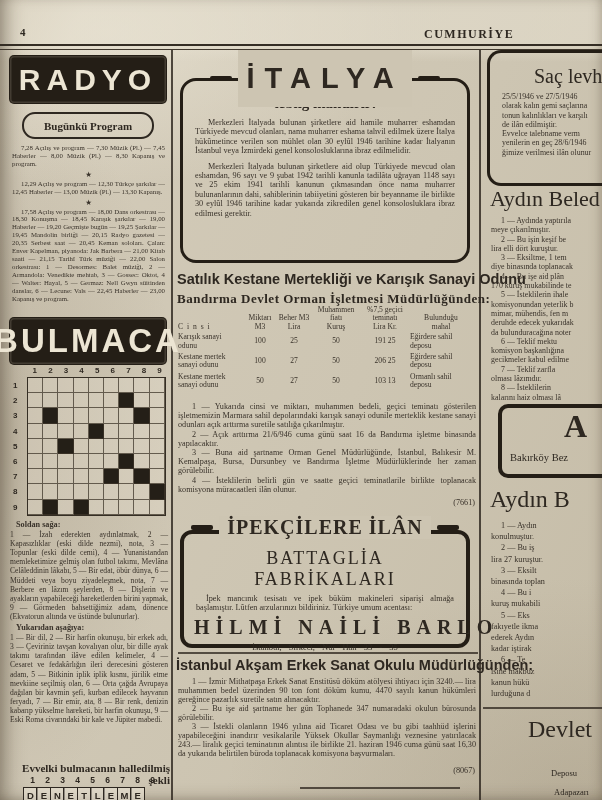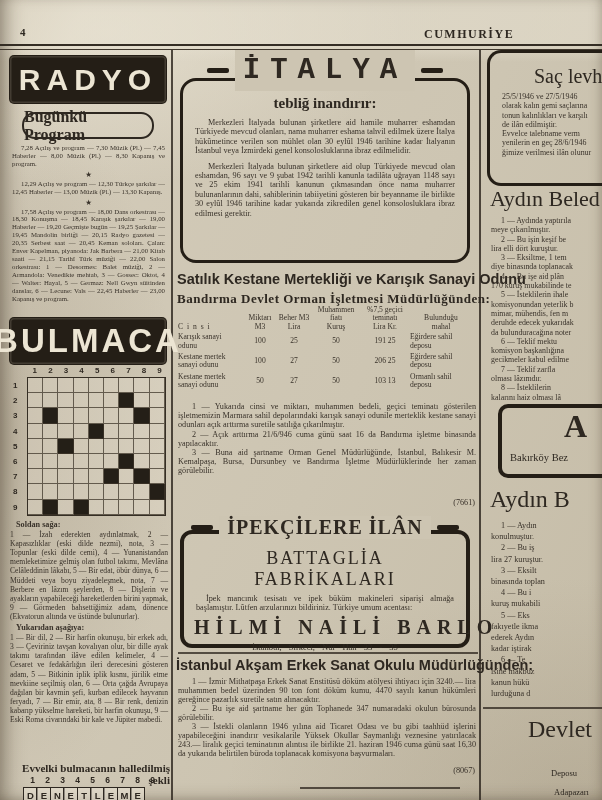--- a/index.html
+++ b/index.html
@@ -24,21 +24,21 @@
   .v1{left:171px;top:50px;height:750px;}
   .v2{left:479px;top:50px;height:750px;}
   .hrule{height:1.5px;background:rgba(52,45,36,.8);}
 
   
   .blackbox{background:#241e16;color:#ece5d3;display:flex;align-items:center;justify-content:center;
     font-family:"Liberation Sans",sans-serif;font-weight:bold;border-radius:4px;
     box-shadow:0 0 0 1px #241e16, inset 0 0 0 1.5px rgba(210,200,180,.18);}
   .radyo-box{left:10px;top:56px;width:156px;height:47px;font-size:30px;letter-spacing:6px;}
   .prog-title{left:22px;top:112px;width:132px;height:27px;border:2.2px solid #2e2821;border-radius:13px;
-    display:flex;align-items:center;justify-content:center;font-weight:bold;font-size:16px;}
+    display:flex;align-items:center;justify-content:center;font-weight:bold;font-size:11px;}
   .programs{left:12px;top:144px;width:153px;height:172px;overflow:hidden;
     font-size:6.8px;line-height:7.9px;text-align:justify;color:#39322a;}
   .prog{text-indent:9px;margin:0 0 2px 0;}
   .prog.star{text-indent:0;text-align:center;font-size:7.5px;line-height:9px;margin:1px 0;}
   .bulmaca-box{left:10px;top:318px;width:156px;height:46px;font-size:33px;letter-spacing:3px;}
   .cw-colnums{left:27px;top:366px;width:141px;display:flex;}
   .cw-colnums span{width:15.6px;text-align:center;font-weight:bold;font-size:8px;font-family:"Liberation Sans",sans-serif;}
   .cw-rownums{left:13px;top:378px;display:flex;flex-direction:column;}
   .cw-rownums span{height:15.2px;display:flex;align-items:center;font-weight:bold;font-size:8px;font-family:"Liberation Sans",sans-serif;}
   .cw-grid{left:27px;top:377px;display:grid;grid-template-columns:repeat(9,15.2px);grid-auto-rows:15.2px;
@@ -52,21 +52,21 @@
   .solved-nums span{width:15px;text-align:center;font-weight:bold;font-size:8.5px;font-family:"Liberation Sans",sans-serif;}
   .solved-row{left:23px;top:787px;display:flex;}
   .solved-row span{width:15px;height:16px;border:1.6px solid #2e2821;margin-right:-1.6px;
     background:rgba(240,234,220,.5);display:flex;align-items:center;justify-content:center;
     font-weight:bold;font-size:9.5px;font-family:"Liberation Sans",sans-serif;}
 
   
   .italya-frame{left:180px;top:78px;width:290px;height:185px;border:3.5px solid #241e16;border-radius:16px;padding:10px 10px 0 10px;}
   .fr-title{display:flex;align-items:center;justify-content:center;}
   .italya-title{left:180px;top:50px;width:290px;}
-  .italya-title .patch{background:#cdc5b2;padding:4px 8px;font-weight:bold;font-size:29px;letter-spacing:10px;font-family:Liberation Mono, monospace;}
+  .italya-title .patch{background:#cdc5b2;padding:12px 8px;font-weight:bold;font-size:29px;letter-spacing:10px;font-family:Liberation Sans, sans-serif;}
   .dash{width:22px;height:5px;background:#241e16;border-radius:2px;margin:0 6px;}
   .box-subtitle{text-align:center;font-weight:bold;font-size:20px;letter-spacing:1.5px;margin-top:2px;}
   .box-sub2{text-align:center;font-weight:bold;font-size:15px;margin-top:4px;}
   .body-p{font-size:8.2px;line-height:9.4px;text-align:justify;text-indent:13px;margin:6px 2px 0 2px;color:#39322a;}
   .satilik-h1{left:177px;top:271px;width:301px;text-align:center;font-family:"Liberation Sans",sans-serif;font-weight:bold;font-size:14.5px;white-space:nowrap;}
   .satilik-h2{left:177px;top:291px;width:301px;text-align:center;font-weight:bold;font-size:13px;letter-spacing:.5px;white-space:nowrap;}
   .wood-table{left:178px;top:306px;width:300px;display:grid;grid-template-columns:66px 32px 36px 48px 50px 62px;
     font-size:7.6px;line-height:8.4px;color:#39322a;}
   .th{align-self:end;text-align:center;white-space:pre-line;padding-bottom:2px;}
   .th.c0{text-align:left;letter-spacing:1px;}
@@ -313,20 +313,21 @@
     <div class="td c2">27</div>
     <div class="td c3">50</div>
     <div class="td c4">103 13</div>
     <div class="td c5">Ormanlı sahil
 deposu</div>
   </div>
   <div class="abs satilik-items">
       <p class="item ind">1 — Yukarıda cinsi ve miktarı, muhammen bedeli, geçici teminatı gösterilen işletmemizin Marmara sahil depolarındaki karışık sanayi odunile merteklik kestane sanayi odunları açık arttırma suretile satılığa çıkarılmıştır.</p>
       <p class="item ind">2 — Açık arttırma 21/6/946 cuma günü saat 16 da Bandırma işletme binasında yapılacaktır.</p>
       <p class="item ind">3 — Buna aid şartname Orman Genel Müdürlüğünde, İstanbul, Balıkesir M. Kemalpaşa, Bursa, Dursunbey ve Bandırma İşletme Müdürlüklerinde her zaman görülebilir.</p>
+      <p class="item ind">4 — İsteklilerin belirli gün ve saatte geçici teminatlarile birlikte toplanacak komisyona müracaatleri ilân olunur.</p>
     </div>
   <div class="abs ref7661">(7661)</div>
 
   <div class="abs ipek-frame">
     <div class="batta">BATTAGLİA FABRİKALARI</div>
     <p class="ipek-body">İpek mancınık tesisatı ve ipek büküm makineleri siparişi almağa başlamıştır. Lûtfen arzularınızı bildiriniz. Türkiye umum acentası:</p>
     <div class="agent">HİLMİ NAİLİ BARLO</div>
     <div class="addr">İstanbul, Sirkeci, Nur Han 33 - 35</div>
   </div>
   <div class="abs fr-title ipek-title">

